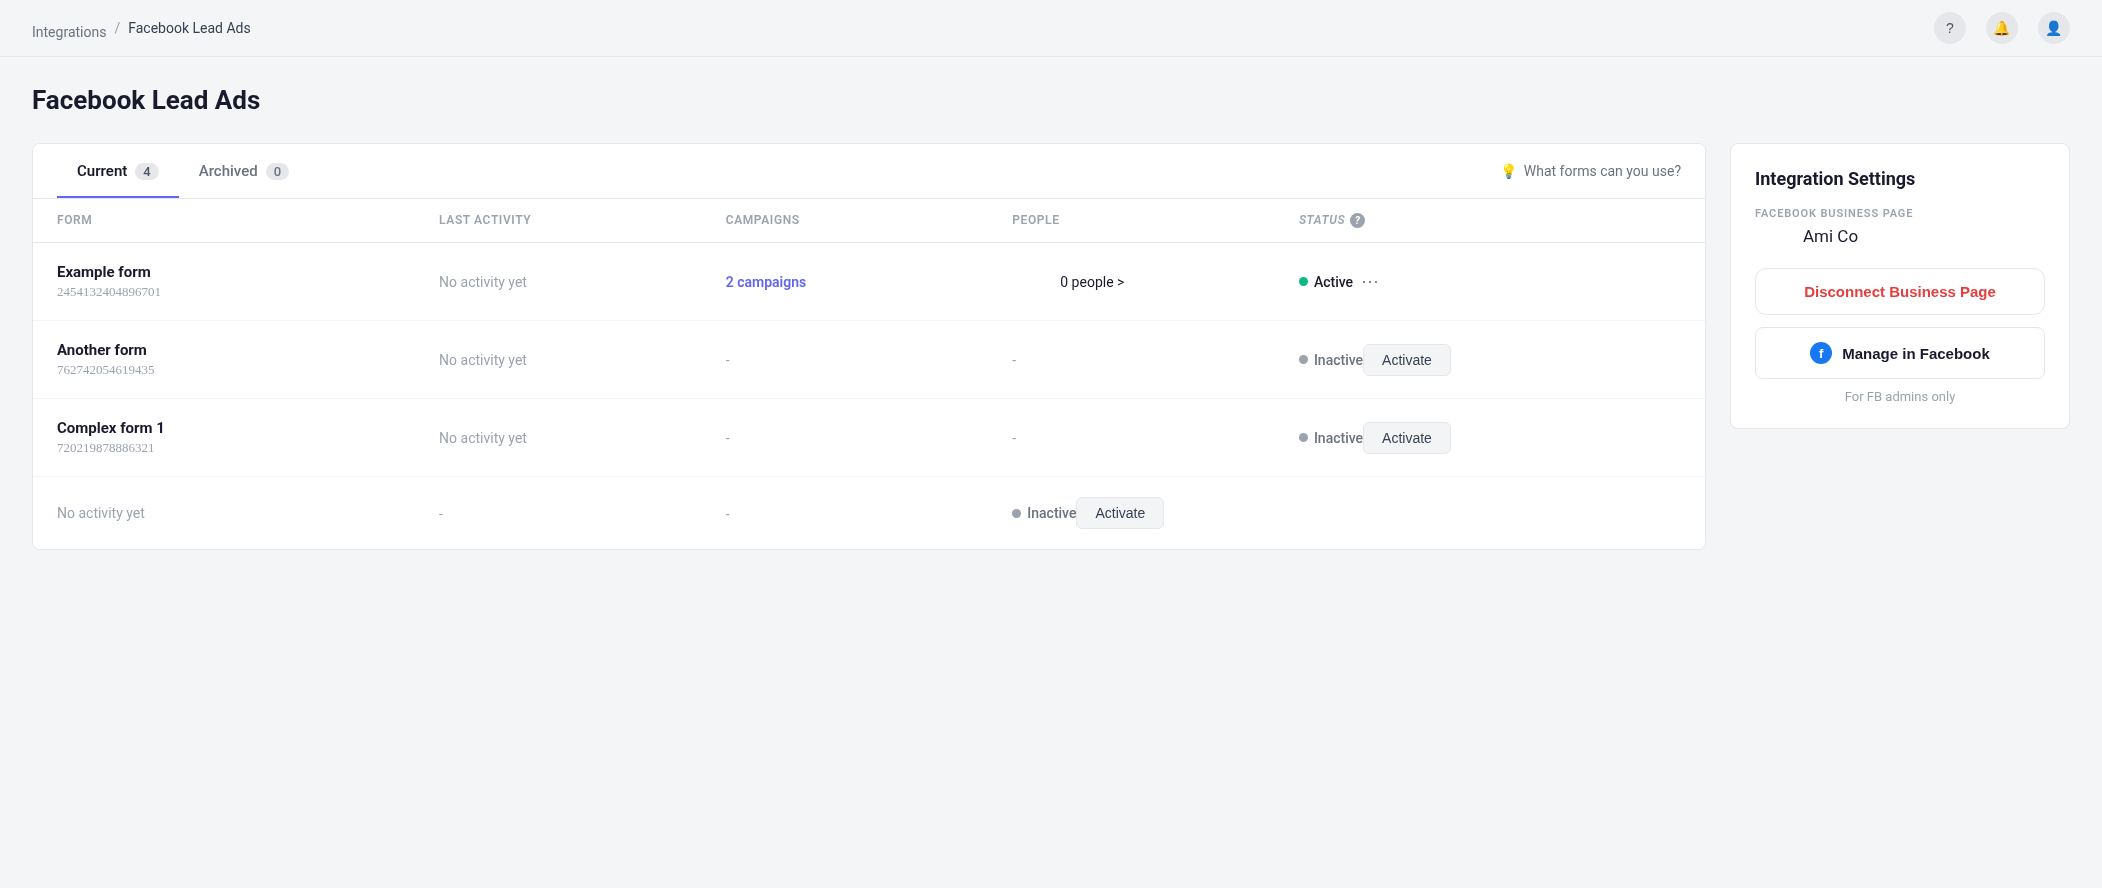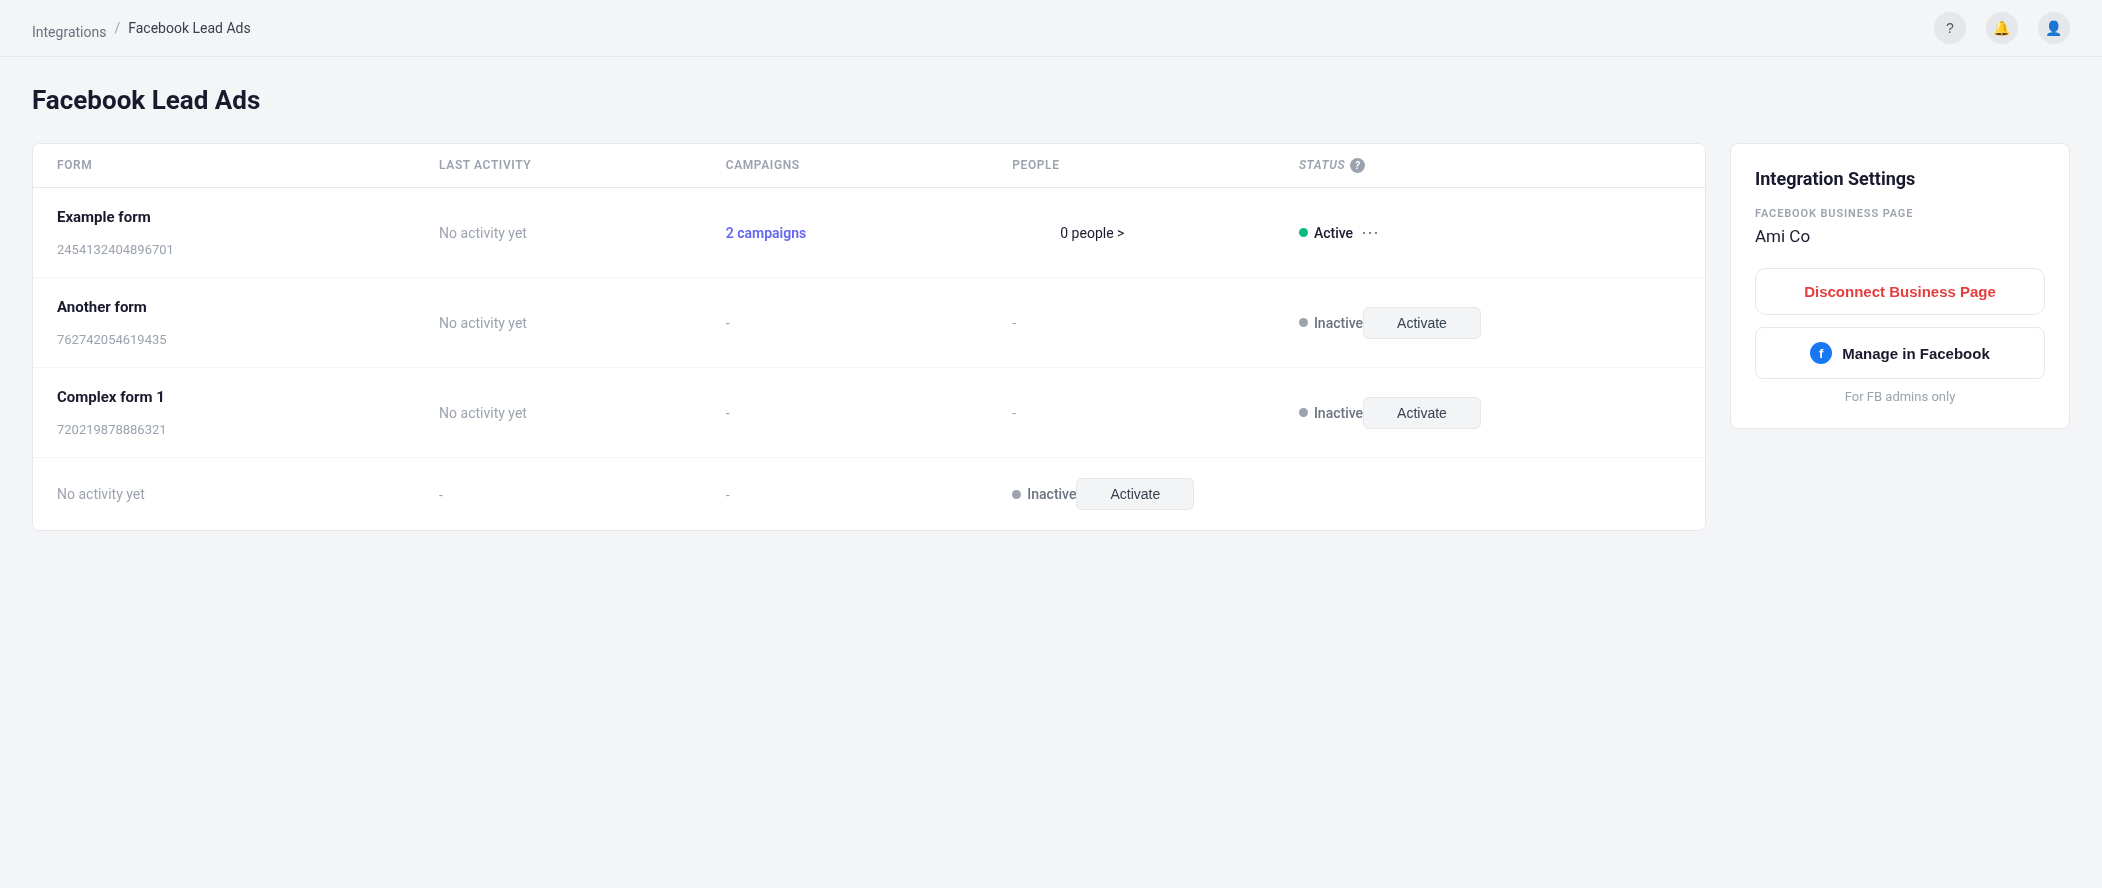--- a/index.html
+++ b/index.html
@@ -155,21 +155,22 @@
     }
     .table-row:last-child { border-bottom: none; }
     .form-name {
       font-weight: 700;
       font-size: 15px;
       color: #1a1a2e;
     }
     .form-id {
       font-size: 13px;
       color: #9ca3af;
-      margin-top: 16px;
+      margin-top: 3px;
+      font-family: Liberation Serif, serif;
     }
     .last-activity {
       font-size: 14px;
       color: #9ca3af;
     }
     .campaigns-link {
       font-size: 14px;
       color: #6366f1;
       font-weight: 600;
       cursor: pointer;
@@ -206,21 +207,21 @@
       border-radius: 50%;
     }
     .status-dot.active { background: #10b981; }
     .status-dot.inactive { background: #9ca3af; }
     .status-active { color: #1a1a2e; }
     .status-inactive { color: #6b7280; }
     .activate-btn {
       background: #f3f4f6;
       border: 1px solid #e5e7eb;
       border-radius: 6px;
-      padding: 7px 33px;
+      padding: 7px 18px;
       font-size: 14px;
       font-weight: 500;
       color: #374151;
       cursor: pointer;
     }
     .more-btn {
       background: none;
       border: none;
       cursor: pointer;
       color: #6b7280;
@@ -249,20 +250,21 @@
       color: #9ca3af;
       letter-spacing: 0.08em;
       text-transform: uppercase;
       margin-bottom: 6px;
     }
     .sidebar-page-name {
       font-size: 17px;
       color: #1a1a2e;
       font-weight: 400;
       margin-bottom: 22px;
+      margin-left: 48px;
     }
     .disconnect-btn {
       width: 100%;
       background: #fff;
       border: 1px solid #e5e7eb;
       border-radius: 11px;
       padding: 14px 20px;
       font-size: 15px;
       font-weight: 600;
       color: #e53e3e;
@@ -338,20 +340,36 @@
   </div>
 </nav>
 
 <div class="page-content">
   <h1 class="page-title">Facebook Lead Ads</h1>
 
   <div class="content-layout">
 
     <div class="main-panel">
 
+      <div class="tabs-header">
+        <div class="tabs-left">
+          <div class="tab active">
+            <span>Current</span>
+            <span class="tab-badge">4</span>
+          </div>
+          <div class="tab">
+            <span>Archived</span>
+            <span class="tab-badge">0</span>
+          </div>
+        </div>
+        <div class="what-forms-hint">
+          <span>💡</span>
+          <span>What forms can you use?</span>
+        </div>
+      </div>
 
       <div class="forms-table">
 
         <div class="table-header">
           <div class="col-header">FORM</div>
           <div class="col-header">LAST ACTIVITY</div>
           <div class="col-header">CAMPAIGNS</div>
           <div class="col-header">PEOPLE</div>
           <div class="col-header col-header-status">
             STATUS

